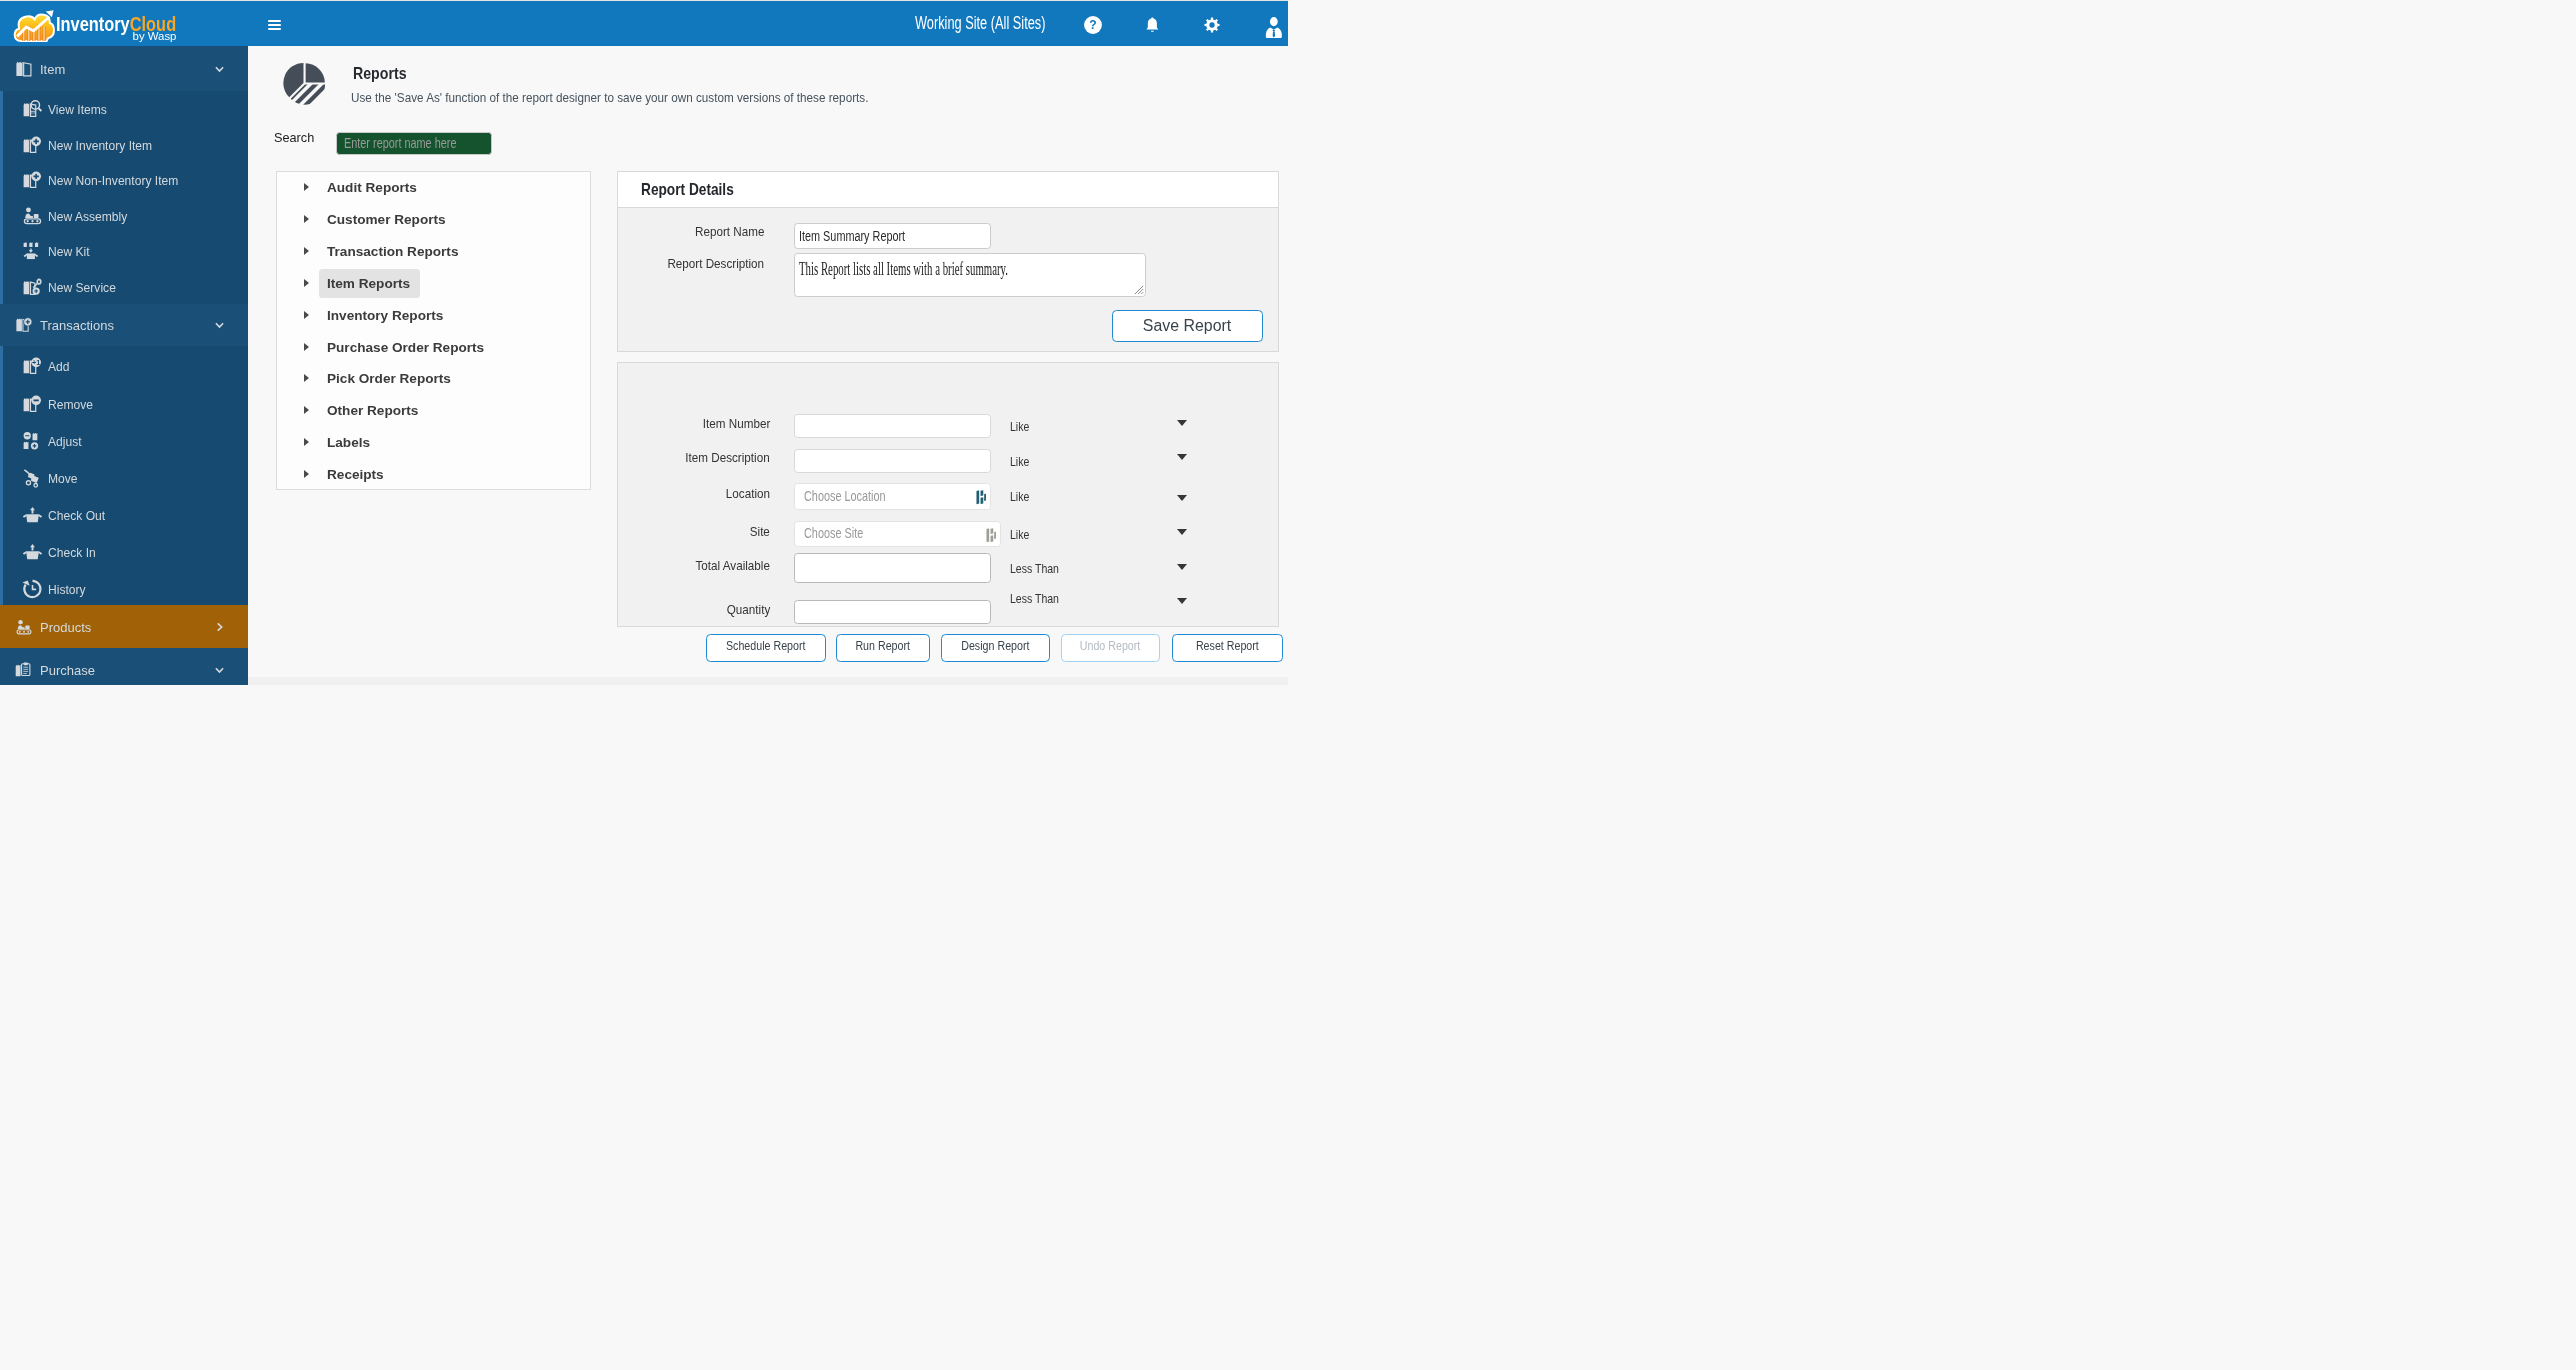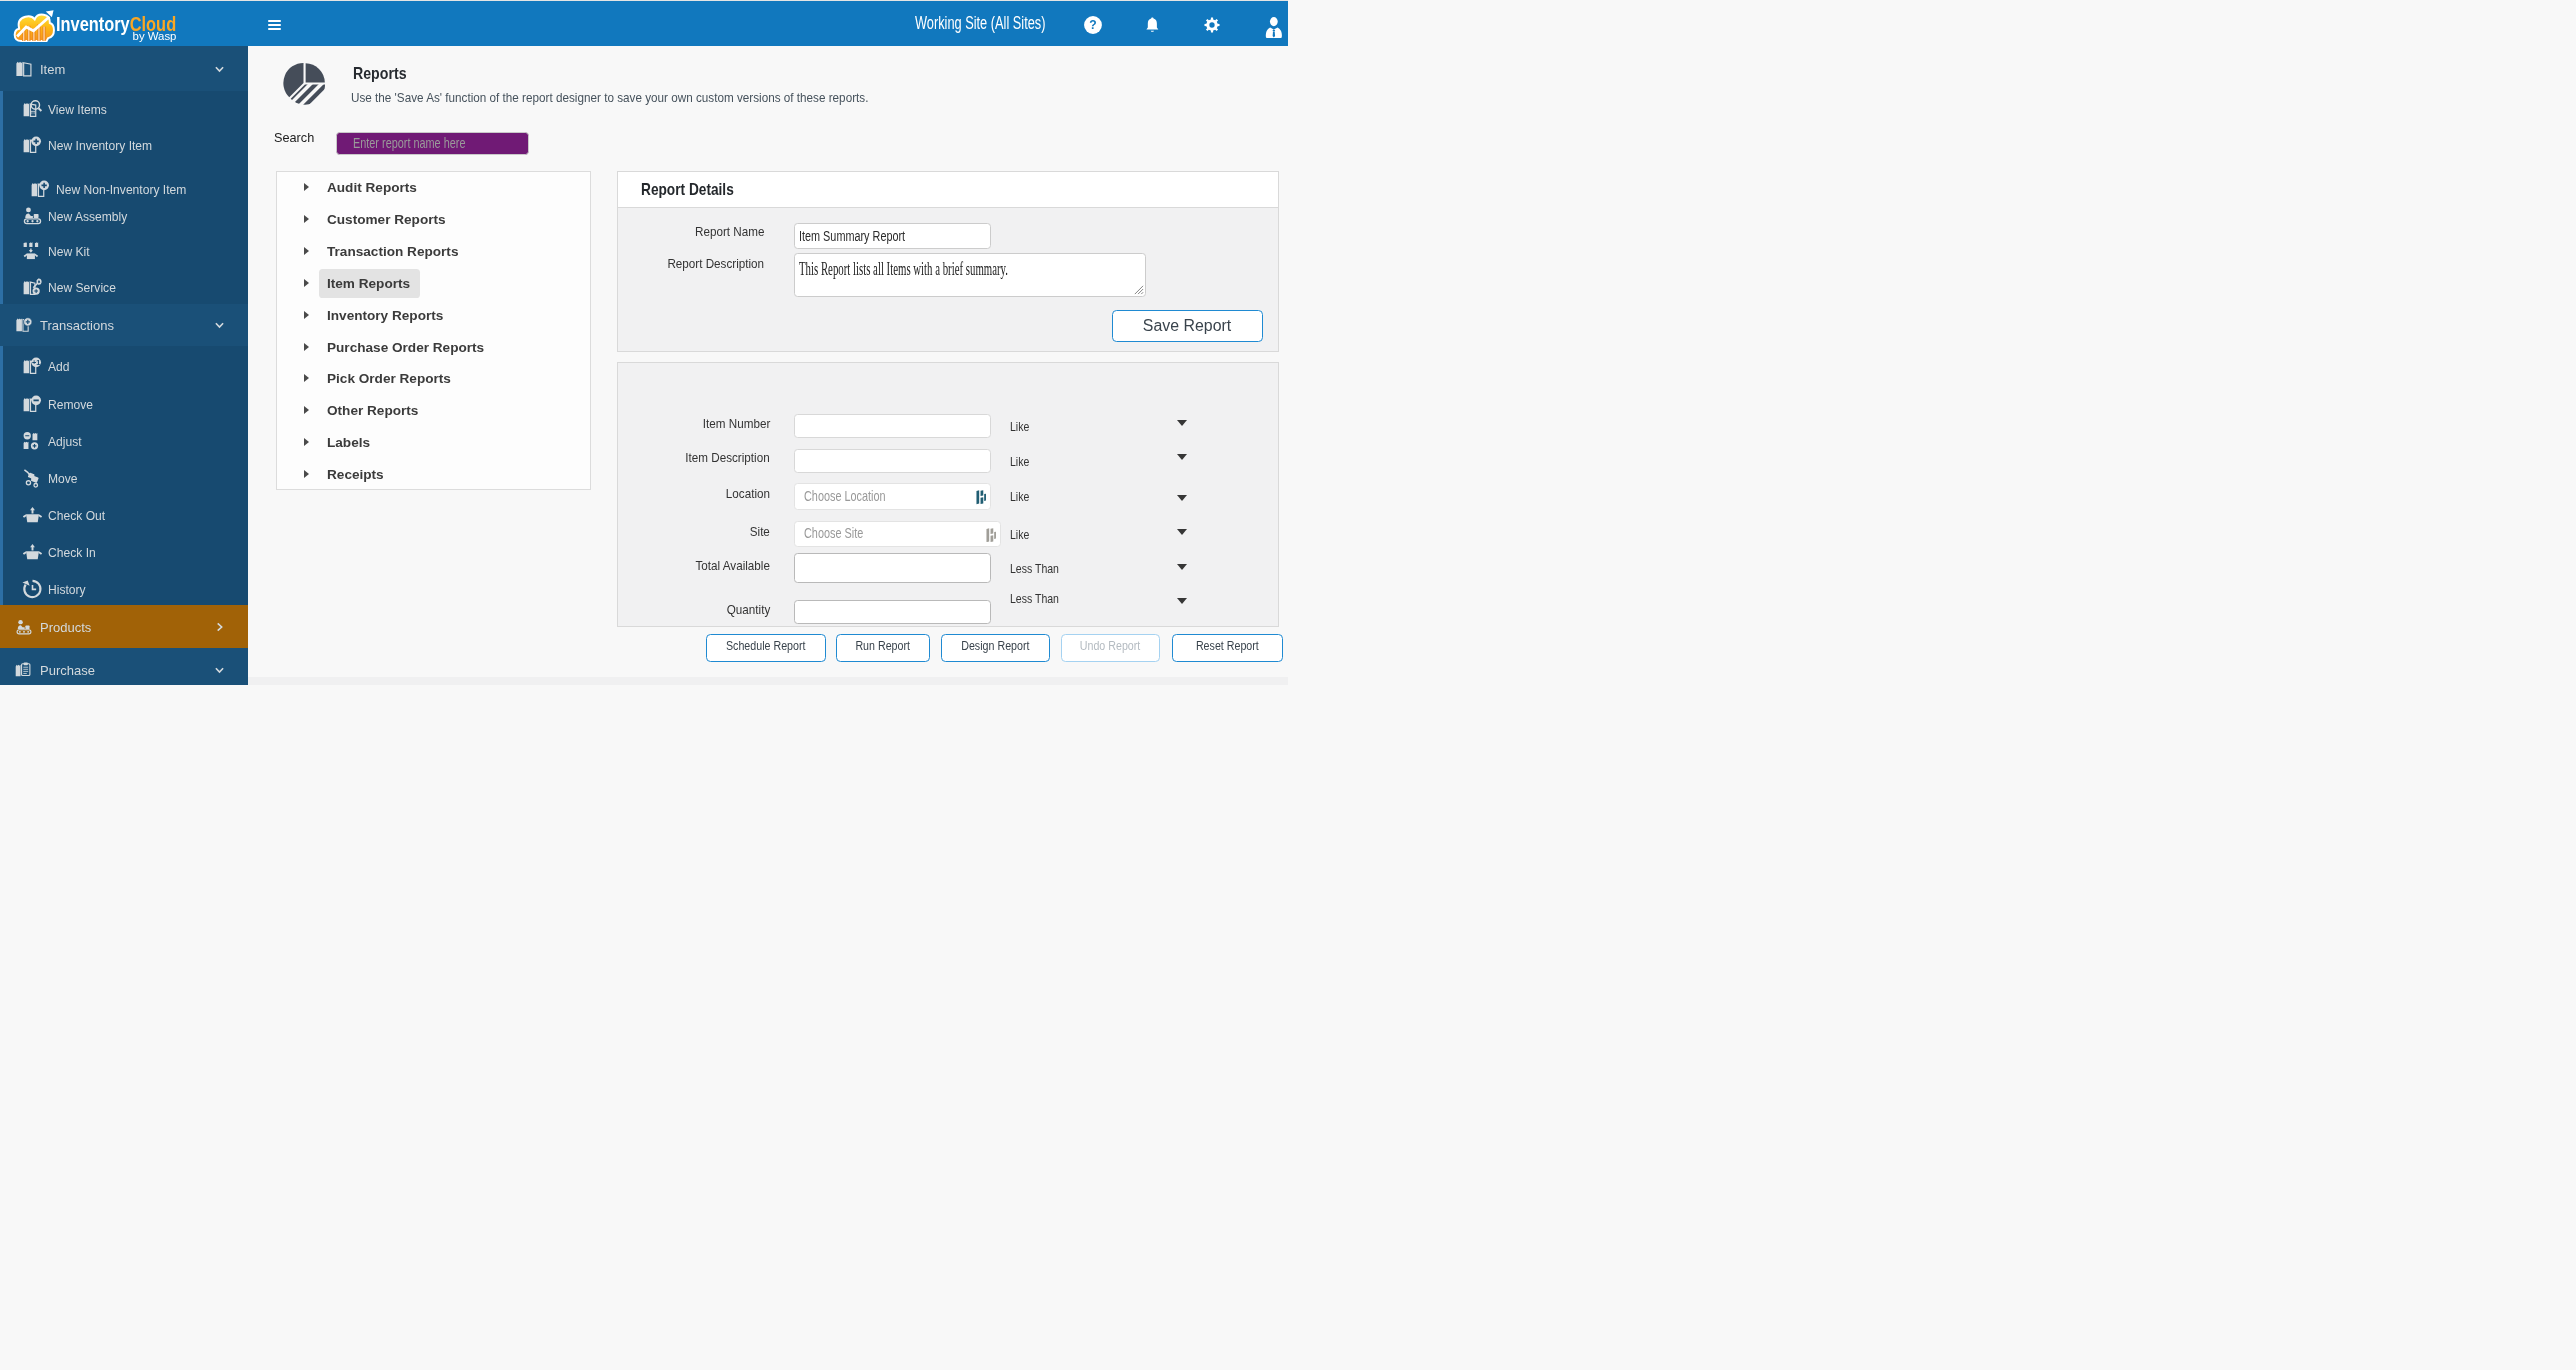--- a/index.html
+++ b/index.html
@@ -27,21 +27,21 @@
 #submenu1, #submenu2 { position:absolute; left:0; width:248px; background:#174a70; border-left:3.6px solid #2d6fa5; }
 .subrow { position:absolute; left:0; width:245px; color:#d3d9dd; font-size:12.7px; }
 .subrow .lbl { position:absolute; left:45px; top:50%; transform:translateY(-50%) scaleX(0.93); transform-origin:0 50%; font-size:13px; white-space:nowrap; }
 .subrow .ic { position:absolute; left:18.6px; top:50%; transform:translateY(-50%); width:21px; height:21px; }
 
 
 #content { position:absolute; left:248px; top:46px; width:1040px; height:639px; background:#f8f8f8; }
 h1.rep { position:absolute; left:105px; top:17px; font-size:17.3px; color:#272b30; transform:scaleX(0.82); transform-origin:0 0; white-space:nowrap; }
 p.repsub { position:absolute; left:103px; top:45px; font-size:12.7px; color:#46525c; transform:scaleX(0.923); transform-origin:0 0; white-space:nowrap; }
 #searchlbl { position:absolute; left:26px; top:85px; font-size:12.7px; color:#1d1d1d; }
-#searchbox { position:absolute; left:88px; top:86px; width:193px; height:23px; border:0.9px solid #c9c9c9; border-radius:3.6px; background:#701a75; font-size:11px; color:#9a9a9a; line-height:21px; padding-left:16px; }
+#searchbox { position:absolute; left:88px; top:86px; width:156px; height:23px; border:0.9px solid #c9c9c9; border-radius:3.6px; background:#14532d; font-size:11px; color:#9a9a9a; line-height:21px; padding-left:7px; }
 
 #listpanel { position:absolute; left:28px; top:125px; width:315px; height:319px; background:#fdfdfd; border:0.9px solid #dcdcdc; }
 .cat { position:absolute; left:0; width:313px; height:29px; }
 .cat .tri { position:absolute; left:27px; top:50%; transform:translateY(-50%); width:0; height:0; border-left:5.9px solid #4a4a4a; border-top:4.1px solid transparent; border-bottom:4.1px solid transparent; }
 .cat .ct { position:absolute; left:50px; top:50%; transform:translateY(-50%); font-size:13.6px; font-weight:bold; color:#3b3b3b; }
 #itemhl { position:absolute; left:42px; top:97px; width:101px; height:29px; background:#e3e3e3; border-radius:3.6px; }
 
 .panel { position:absolute; left:369px; width:662px; background:#f1f1f2; border:0.9px solid #d9d9d9; }
 .phead { position:absolute; left:0; top:0; width:660px; height:36px; background:#fff; border-bottom:0.9px solid #d9d9d9; }
 .phead span { position:absolute; left:23px; top:48.5%; transform:translateY(-50%) scaleX(0.835); transform-origin:0 50%; font-size:16.4px; font-weight:bold; color:#24282c; white-space:nowrap; }
@@ -137,21 +137,21 @@
       </div>
       <div class="subrow" style="top:36px; height:36px;">
         <svg class="ic" viewBox="0 0 26 26">
             <path fill="#d3d9dd" d="M2 8 L2 22 L9 22 L9 5.5 L7.6 7 L6.2 5.5 L4.8 7 L3.4 5.5 L2 8 Z"></path>
             <path fill="none" stroke="#d3d9dd" stroke-width="1.5" d="M10.5 7 L17 8.2 L17 22 L10.5 22 Z"></path>
             <circle cx="17.5" cy="8.5" r="6" fill="#d3d9dd"></circle>
             <path d="M17.5 5.2 L17.5 11.8 M14.2 8.5 L20.8 8.5" stroke="#174a70" stroke-width="1.9"></path>
           </svg>
         <span class="lbl">New Inventory Item</span>
       </div>
-      <div class="subrow" style="top:80px; height:36px;margin-left:8px;">
+      <div class="subrow" style="top:71px; height:36px;">
         <svg class="ic" viewBox="0 0 26 26">
             <path fill="#d3d9dd" d="M2 8 L2 22 L9 22 L9 5.5 L7.6 7 L6.2 5.5 L4.8 7 L3.4 5.5 L2 8 Z"></path>
             <path fill="none" stroke="#d3d9dd" stroke-width="1.5" d="M10.5 7 L17 8.2 L17 22 L10.5 22 Z"></path>
             <circle cx="17.5" cy="8.5" r="6" fill="#d3d9dd"></circle>
             <path d="M17.5 5.2 L17.5 11.8 M14.2 8.5 L20.8 8.5" stroke="#174a70" stroke-width="1.9"></path>
           </svg>
         <span class="lbl">New Non-Inventory Item</span>
       </div>
       <div class="subrow" style="top:107px; height:36px;">
         <svg class="ic" viewBox="0 0 26 26">

